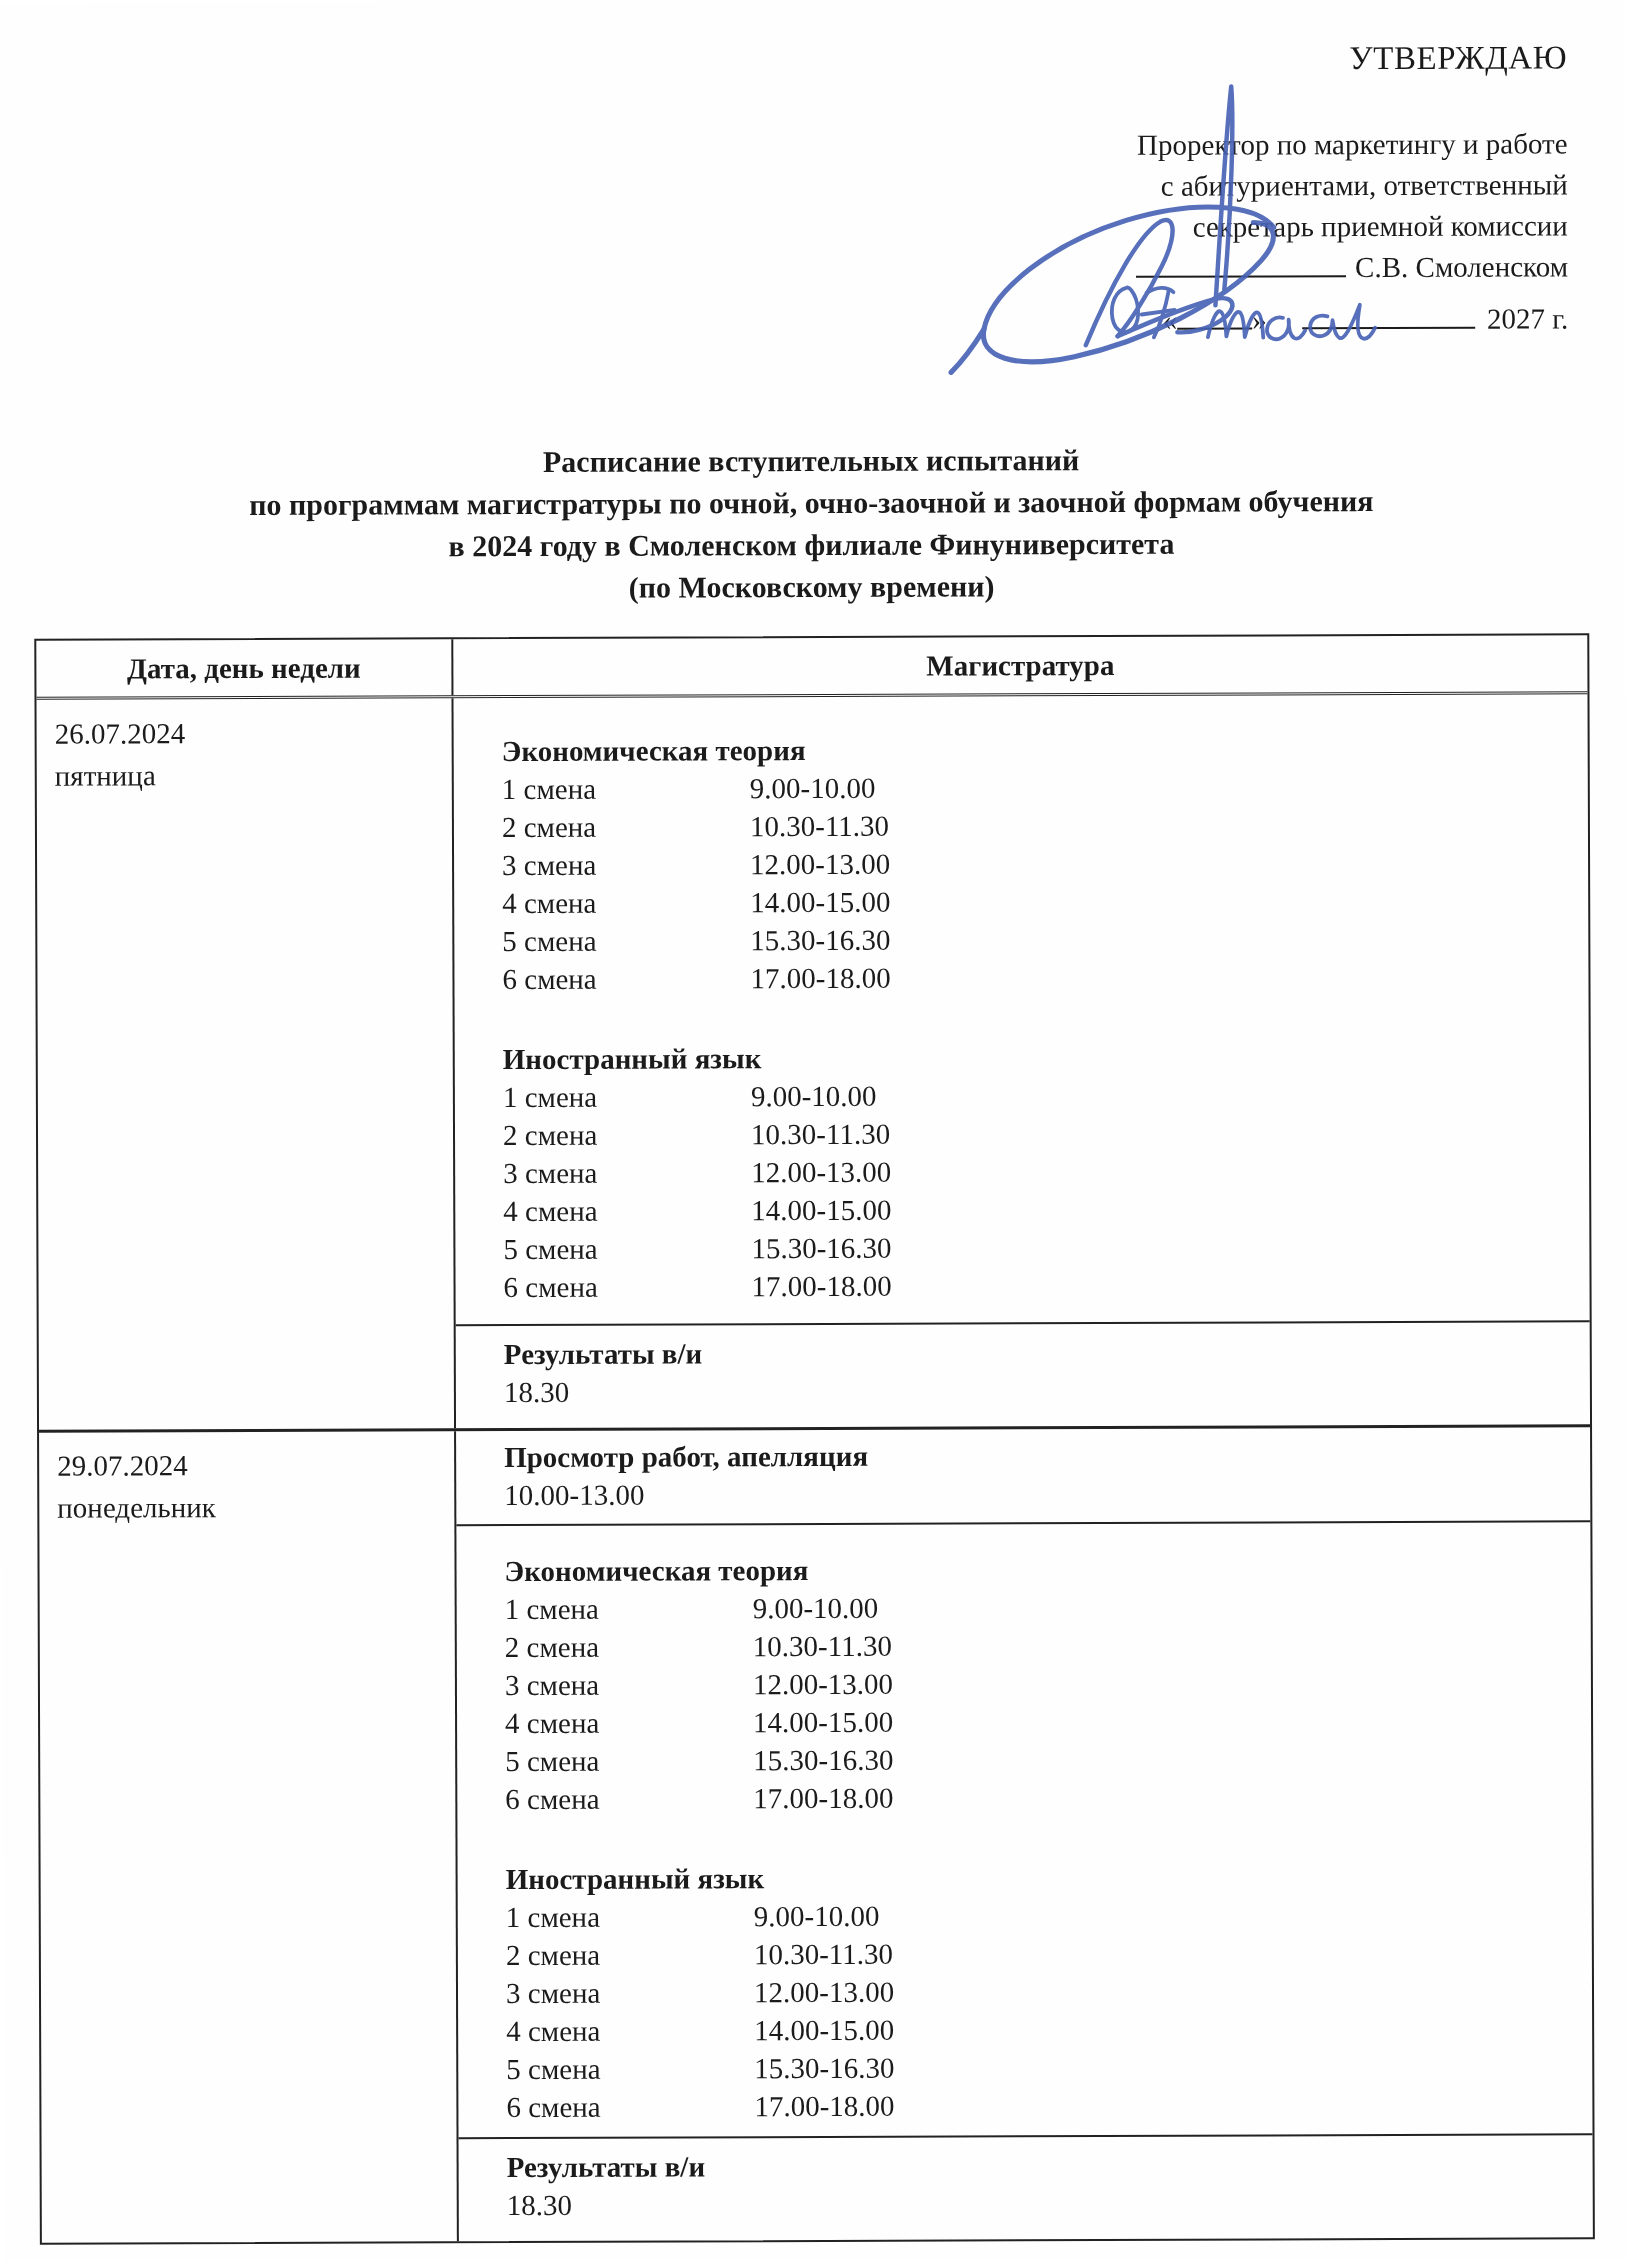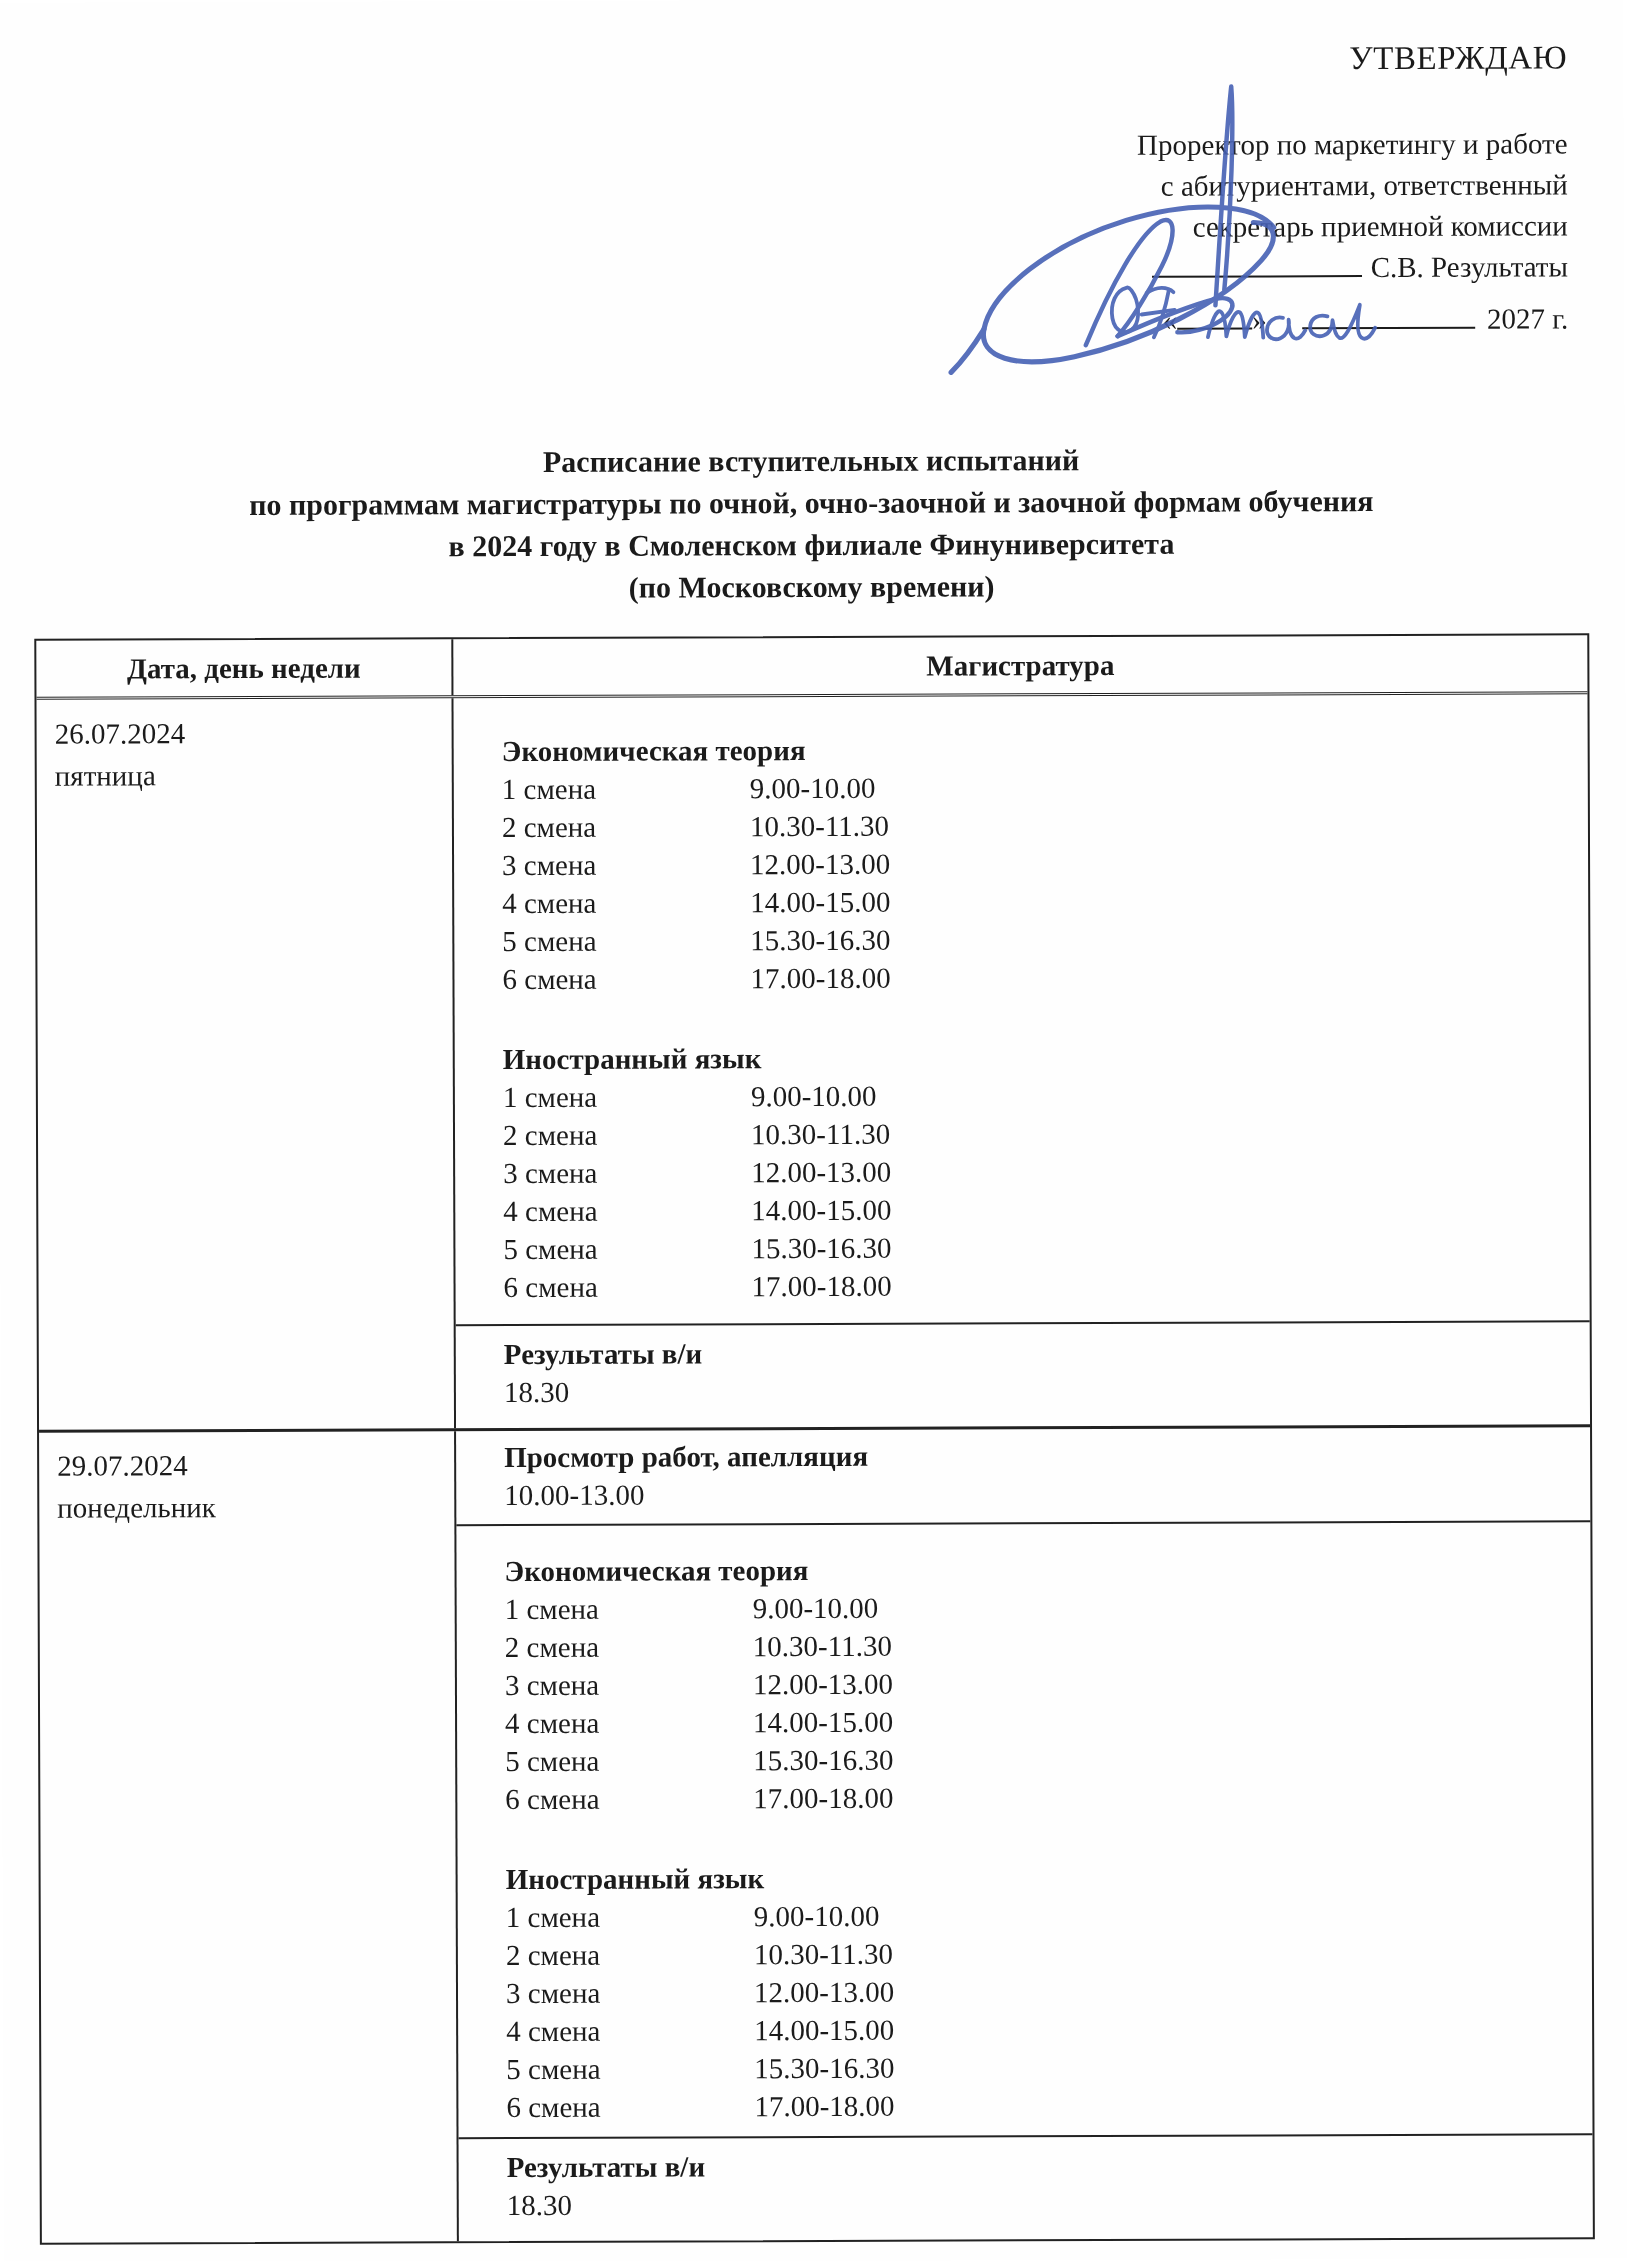--- a/index.html
+++ b/index.html
@@ -80,21 +80,21 @@
 </head>
 <body>
 
 <div class="sheet">
 
   <div class="approval">
     <div class="approve-stamp">УТВЕРЖДАЮ</div>
     <div class="approver-line">Проректор по маркетингу и работе</div>
     <div class="approver-line">с абитуриентами, ответственный</div>
     <div class="approver-line">секретарь приемной комиссии</div>
-    <div class="sign-line"><span class="u u-sign"></span><span>С.В. Результаты</span></div>
+    <div class="sign-line"><span class="u u-sign"></span><span>С.В. Смоленском</span></div>
     <div class="sign-line date-line"><span>«</span><span class="u u-day"></span><span>»</span><span class="u u-month"></span><span>2027 г.</span></div>
   </div>
 
   <svg class="signature" viewBox="0 0 860 520">
     <g stroke="#4661b4" fill="none" stroke-linecap="round" stroke-linejoin="round" opacity="0.9">
       <g>
         <path stroke-width="8" d="M 528 250 C 500 212, 402 206, 296 238 C 178 274, 84 348, 72 408 C 63 452, 120 472, 214 452 C 322 429, 448 368, 508 302 C 540 266, 530 242, 496 242"></path>
         <path stroke-width="8" d="M 72 408 C 52 440, 34 462, 20 476"></path>
       </g>
       <g>

